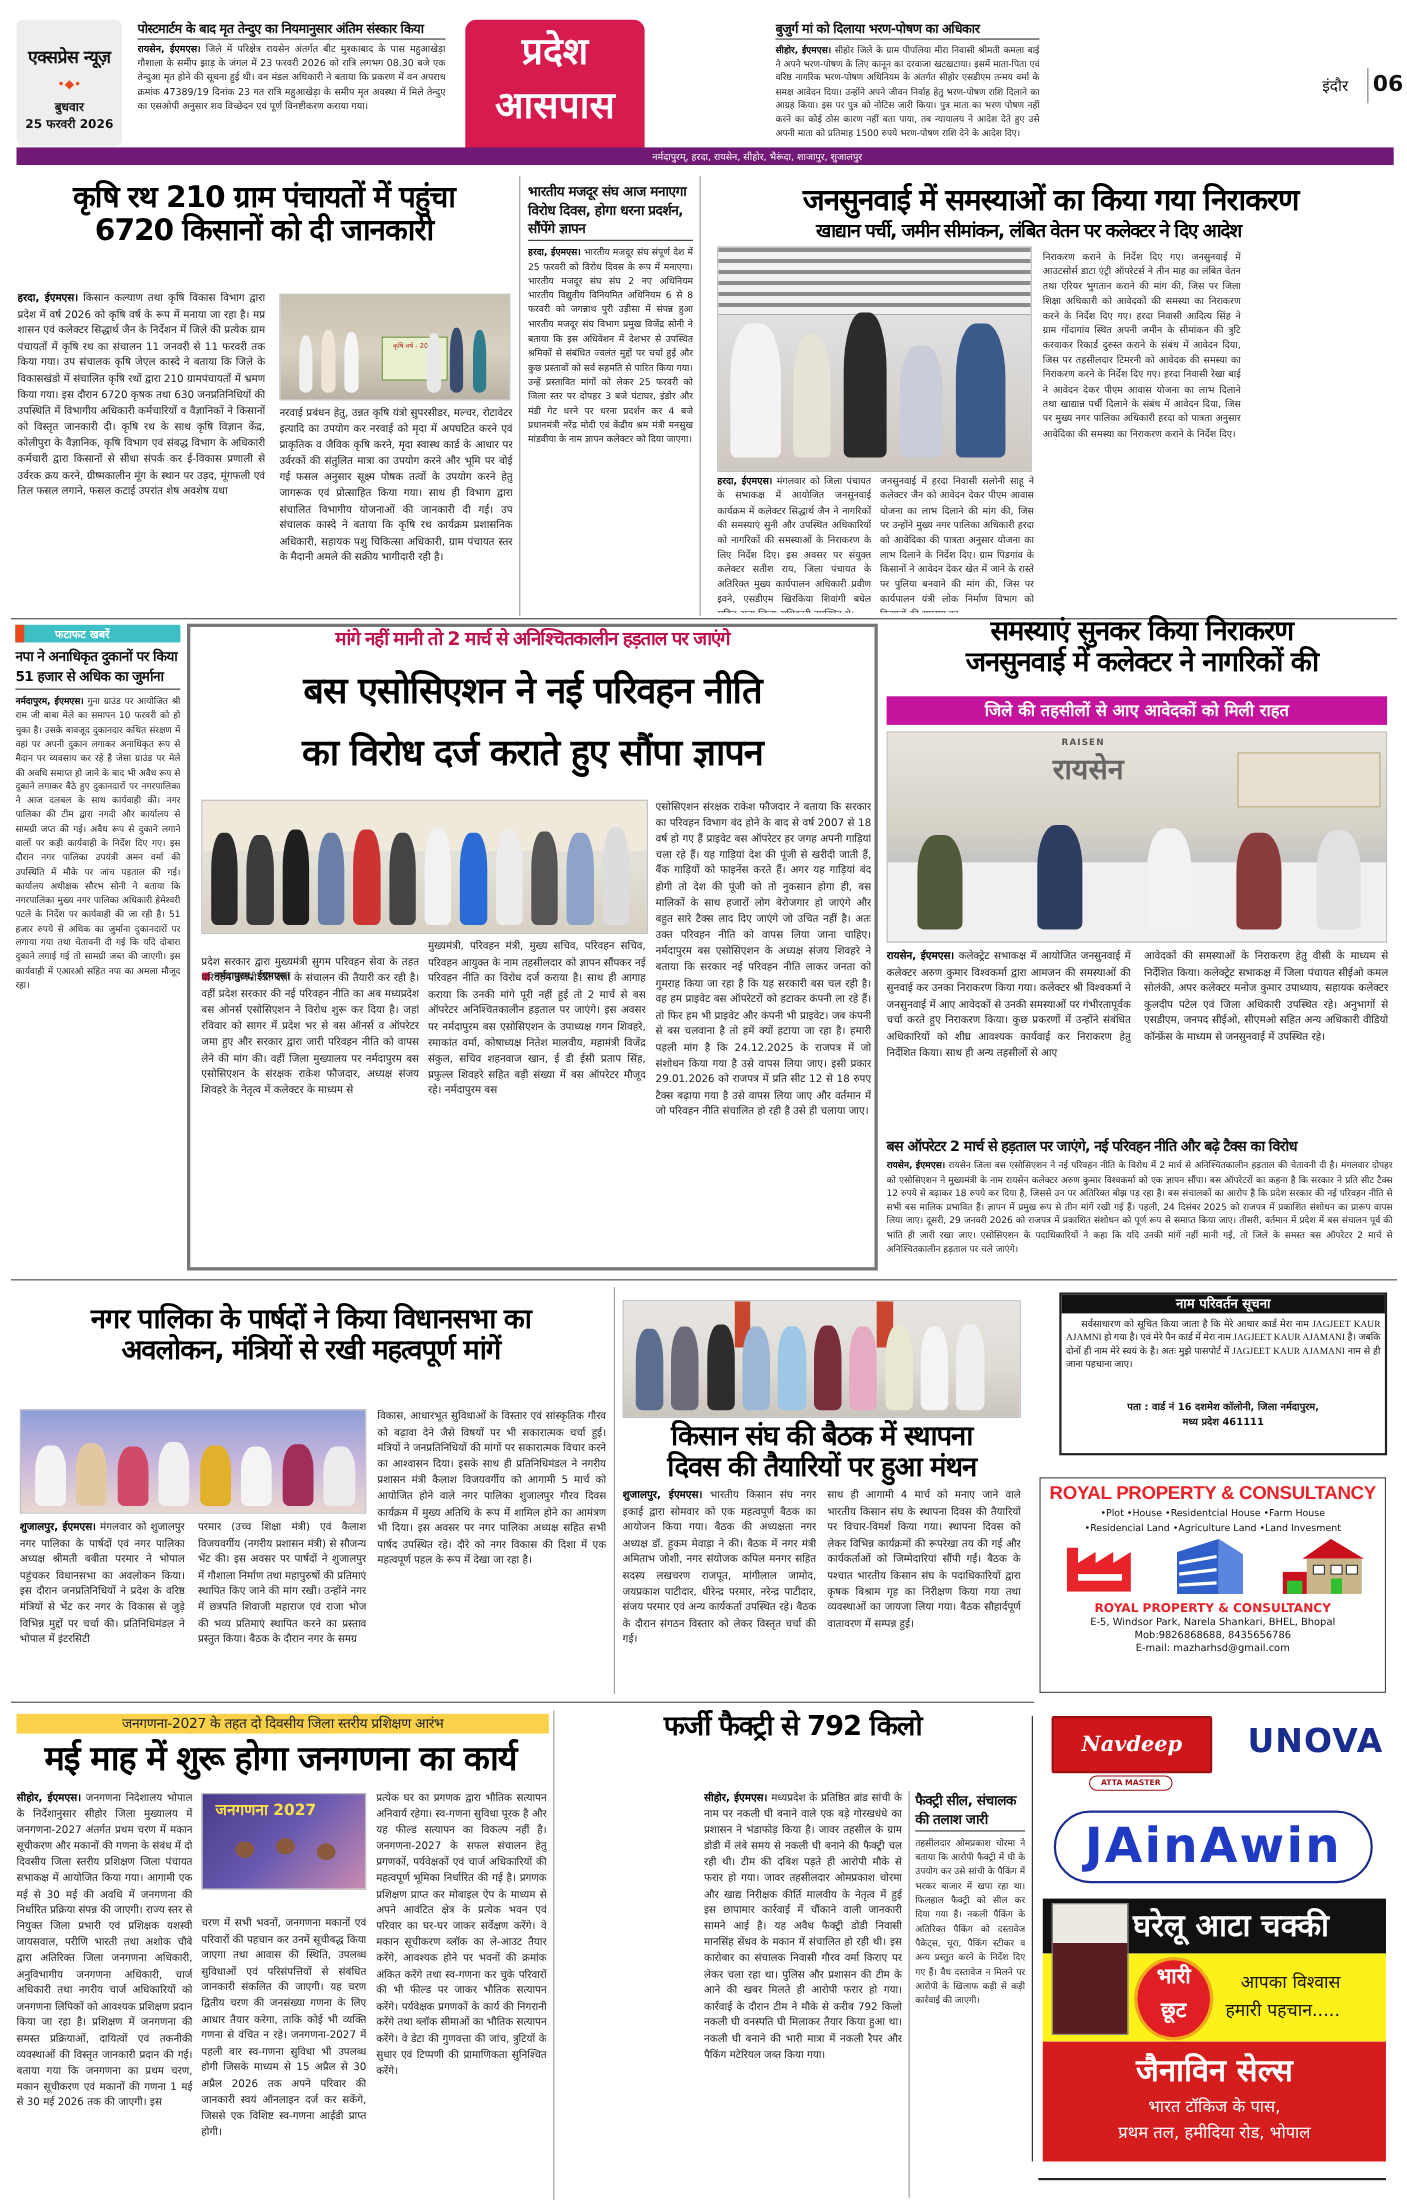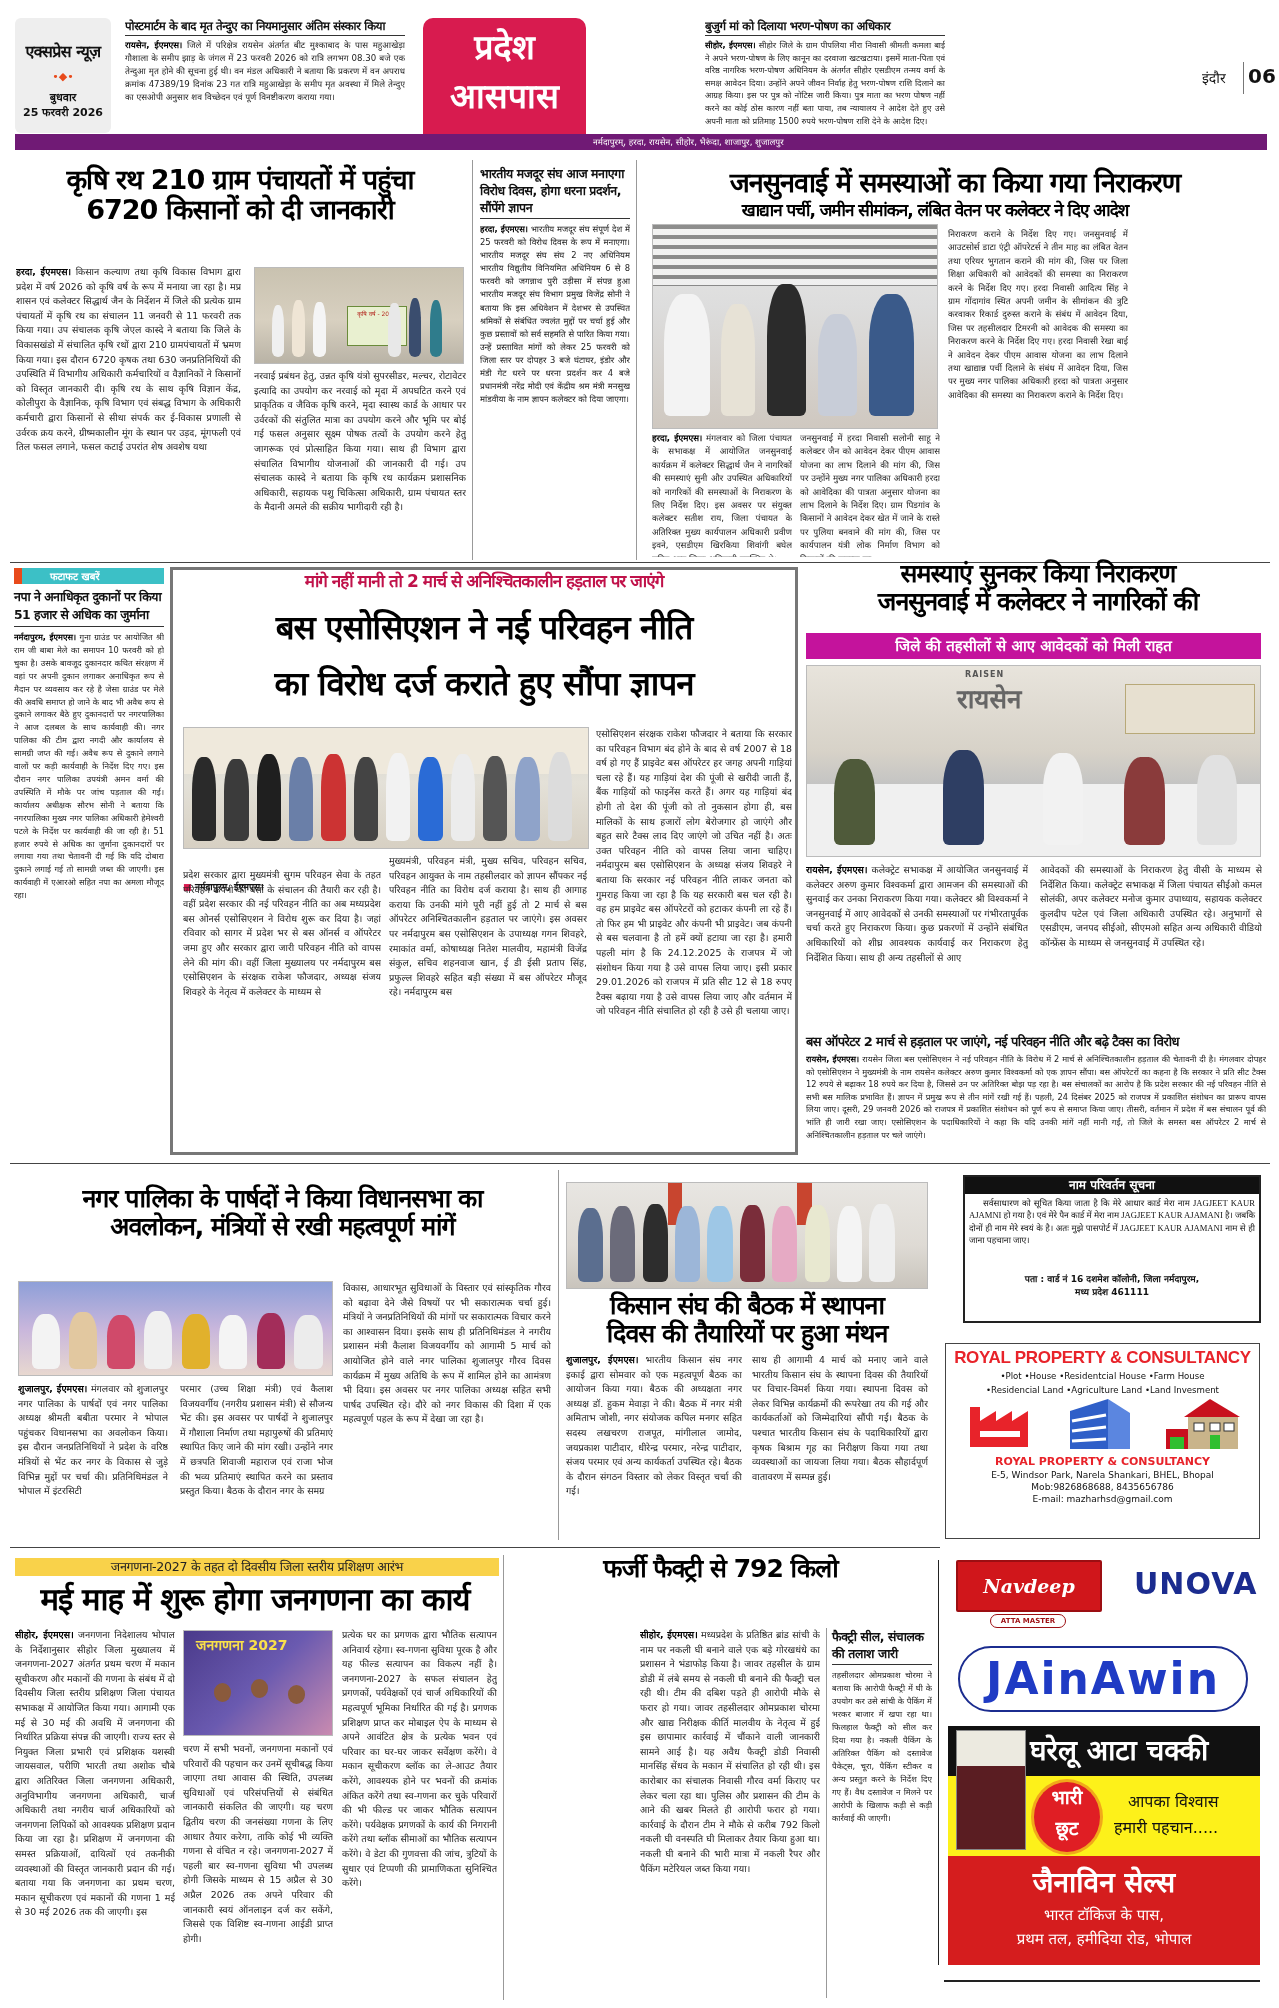--- a/index.html
+++ b/index.html
@@ -234,21 +234,21 @@
   <div style="font-size:9px;margin-top:2px;">E-mail: mazharhsd@gmail.com</div>
 </div>
 
 <div class="hline" style="left:10px;top:1547px;width:930px;height:1px;background:#444;"></div>
 
 <div class="abs" style="left:15px;top:1558px;width:484px;height:18px;background:#f9d24a;text-align:center;">
   <div style="font-size:12.6px;line-height:18px;color:#222;white-space:nowrap;letter-spacing:-0.3px;">जनगणना-2027 के तहत दो दिवसीय जिला स्तरीय प्रशिक्षण आरंभ</div>
 </div>
 <div class="abs hd" style="left:10px;top:1582px;width:490px;font-size:31px;white-space:nowrap;">मई माह में शुरू होगा जनगणना का कार्य</div>
 <div class="abs p" style="left:15px;top:1628px;width:160px;height:370px;"><span class="dl">सीहोर, ईएमएस।</span> <span>जनगणना निदेशालय भोपाल के निर्देशानुसार सीहोर जिला मुख्यालय में जनगणना-2027 अंतर्गत प्रथम चरण में मकान सूचीकरण और मकानों की गणना के संबंध में दो दिवसीय जिला स्तरीय प्रशिक्षण जिला पंचायत सभाकक्ष में आयोजित किया गया। आगामी एक मई से 30 मई की अवधि में जनगणना की निर्धारित प्रक्रिया संपन्न की जाएगी। राज्य स्तर से नियुक्त जिला प्रभारी एवं प्रशिक्षक यशस्वी जायसवाल, परीणि भारती तथा अशोक चौबे द्वारा अतिरिक्त जिला जनगणना अधिकारी, अनुविभागीय जनगणना अधिकारी, चार्ज अधिकारी तथा नगरीय चार्ज अधिकारियों को जनगणना लिपिकों को आवश्यक प्रशिक्षण प्रदान किया जा रहा है। प्रशिक्षण में जनगणना की समस्त प्रक्रियाओं, दायित्वों एवं तकनीकी व्यवस्थाओं की विस्तृत जानकारी प्रदान की गई। बताया गया कि जनगणना का प्रथम चरण, मकान सूचीकरण एवं मकानों की गणना 1 मई से 30 मई 2026 तक की जाएगी। इस</span></div>
-<div class="photo" style="left:183px;top:1630px;width:150px;height:106px;background:linear-gradient(135deg,#4a3a8a 0%,#6a5ab0 50%,#c98bb0 100%);">
+<div class="photo" style="left:183px;top:1630px;width:150px;height:88px;background:linear-gradient(135deg,#4a3a8a 0%,#6a5ab0 50%,#c98bb0 100%);">
   <div style="position:absolute;left:12px;top:4px;font-size:14px;font-weight:bold;color:#f9e04a;">जनगणना 2027</div>
   <div class="head" style="left:20%;top:50%;width:12%;height:18%;"></div>
     <div class="head" style="left:45%;top:46%;width:12%;height:18%;"></div>
     <div class="head" style="left:70%;top:52%;width:12%;height:18%;"></div>
 </div>
 <div class="abs p" style="left:183px;top:1742px;width:150px;height:256px;"><span>चरण में सभी भवनों, जनगणना मकानों एवं परिवारों की पहचान कर उनमें सूचीबद्ध किया जाएगा तथा आवास की स्थिति, उपलब्ध सुविधाओं एवं परिसंपत्तियों से संबंधित जानकारी संकलित की जाएगी। यह चरण द्वितीय चरण की जनसंख्या गणना के लिए आधार तैयार करेगा, ताकि कोई भी व्यक्ति गणना से वंचित न रहे। जनगणना-2027 में पहली बार स्व-गणना सुविधा भी उपलब्ध होगी जिसके माध्यम से 15 अप्रैल से 30 अप्रैल 2026 तक अपने परिवार की जानकारी स्वयं ऑनलाइन दर्ज कर सकेंगे, जिससे एक विशिष्ट स्व-गणना आईडी प्राप्त होगी।</span></div>
 <div class="abs p" style="left:342px;top:1628px;width:155px;height:370px;"><span>प्रत्येक घर का प्रगणक द्वारा भौतिक सत्यापन अनिवार्य रहेगा। स्व-गणना सुविधा पूरक है और यह फील्ड सत्यापन का विकल्प नहीं है। जनगणना-2027 के सफल संचालन हेतु प्रगणकों, पर्यवेक्षकों एवं चार्ज अधिकारियों की महत्वपूर्ण भूमिका निर्धारित की गई है। प्रगणक प्रशिक्षण प्राप्त कर मोबाइल ऐप के माध्यम से अपने आवंटित क्षेत्र के प्रत्येक भवन एवं परिवार का घर-घर जाकर सर्वेक्षण करेंगे। वे मकान सूचीकरण ब्लॉक का ले-आउट तैयार करेंगे, आवश्यक होने पर भवनों की क्रमांक अंकित करेंगे तथा स्व-गणना कर चुके परिवारों की भी फील्ड पर जाकर भौतिक सत्यापन करेंगे। पर्यवेक्षक प्रगणकों के कार्य की निगरानी करेंगे तथा ब्लॉक सीमाओं का भौतिक सत्यापन करेंगे। वे डेटा की गुणवत्ता की जांच, त्रुटियों के सुधार एवं टिप्पणी की प्रामाणिकता सुनिश्चित करेंगे।</span></div>
 <div class="vline" style="left:503px;top:1555px;height:445px;"></div>
 
 <div class="abs hd" style="left:508px;top:1555px;width:425px;font-size:25px;">

